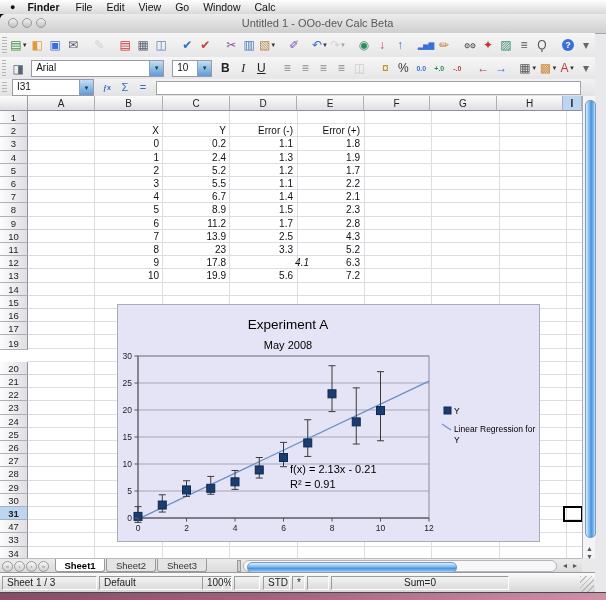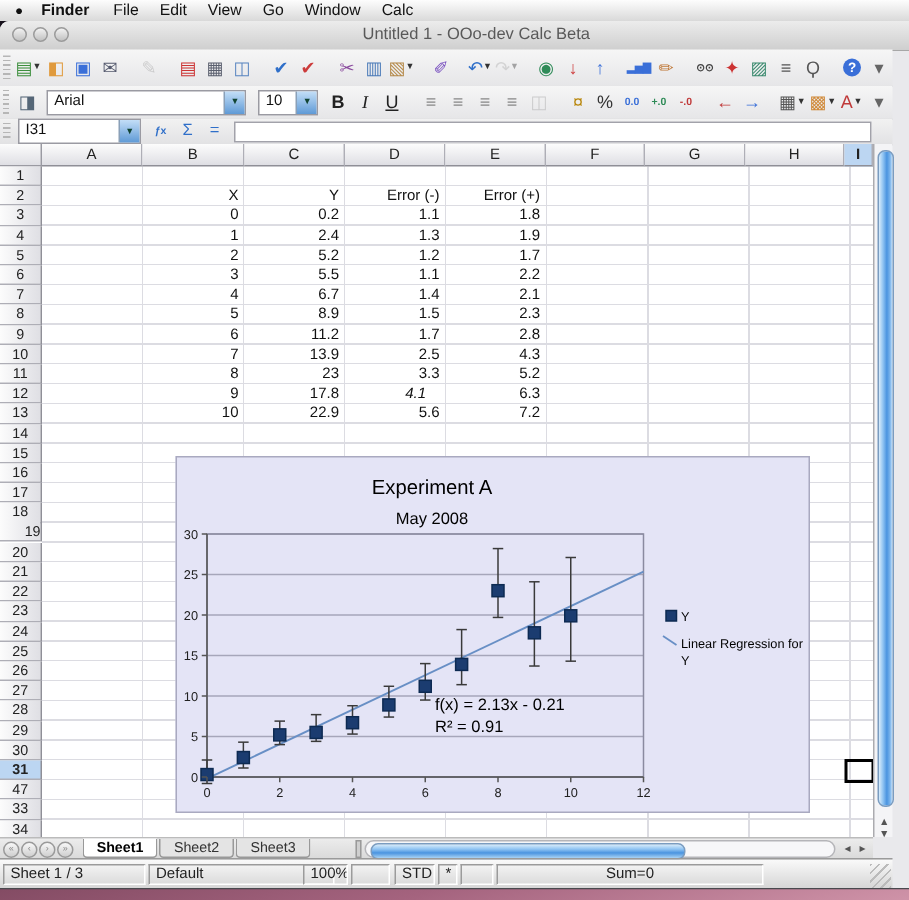--- a/index.html
+++ b/index.html
@@ -434,21 +434,21 @@
         <div class="rowhead" data-name="row-header-9" style="top: 120.6px; height: 13.2px; line-height: 13.2px; font-size: 9.5px;">9</div>
         <div class="rowhead" data-name="row-header-10" style="top: 133.8px; height: 13.2px; line-height: 13.2px; font-size: 9.5px;">10</div>
         <div class="rowhead" data-name="row-header-11" style="top: 147px; height: 13.2px; line-height: 13.2px; font-size: 9.5px;">11</div>
         <div class="rowhead" data-name="row-header-12" style="top: 160.2px; height: 13.2px; line-height: 13.2px; font-size: 9.5px;">12</div>
         <div class="rowhead" data-name="row-header-13" style="top: 173.4px; height: 13.2px; line-height: 13.2px; font-size: 9.5px;">13</div>
         <div class="rowhead" data-name="row-header-14" style="top: 186.6px; height: 13.2px; line-height: 13.2px; font-size: 9.5px;">14</div>
         <div class="rowhead" data-name="row-header-15" style="top: 199.8px; height: 13.2px; line-height: 13.2px; font-size: 9.5px;">15</div>
         <div class="rowhead" data-name="row-header-16" style="top: 213px; height: 13.2px; line-height: 13.2px; font-size: 9.5px;">16</div>
         <div class="rowhead" data-name="row-header-17" style="top: 226.2px; height: 13.2px; line-height: 13.2px; font-size: 9.5px;">17</div>
         <div class="rowhead" data-name="row-header-18" style="top: 239.4px; height: 13.2px; line-height: 13.2px; font-size: 9.5px;">18</div>
-        <div class="rowhead" data-name="row-header-19" style="top: 252px; height: 13.2px; line-height: 13.2px; font-size: 9.5px; text-align: right;">19</div>
+        <div class="rowhead" data-name="row-header-19" style="top: 241px; height: 13.2px; line-height: 13.2px; font-size: 9.5px;">19</div>
         <div class="rowhead" data-name="row-header-20" style="top: 265.8px; height: 13.2px; line-height: 13.2px; font-size: 9.5px;">20</div>
         <div class="rowhead" data-name="row-header-21" style="top: 279px; height: 13.2px; line-height: 13.2px; font-size: 9.5px;">21</div>
         <div class="rowhead" data-name="row-header-22" style="top: 292.2px; height: 13.2px; line-height: 13.2px; font-size: 9.5px;">22</div>
         <div class="rowhead" data-name="row-header-23" style="top: 305.4px; height: 13.2px; line-height: 13.2px; font-size: 9.5px;">23</div>
         <div class="rowhead" data-name="row-header-24" style="top: 318.6px; height: 13.2px; line-height: 13.2px; font-size: 9.5px;">24</div>
         <div class="rowhead" data-name="row-header-25" style="top: 331.8px; height: 13.2px; line-height: 13.2px; font-size: 9.5px;">25</div>
         <div class="rowhead" data-name="row-header-26" style="top: 345px; height: 13.2px; line-height: 13.2px; font-size: 9.5px;">26</div>
         <div class="rowhead" data-name="row-header-27" style="top: 358.2px; height: 13.2px; line-height: 13.2px; font-size: 9.5px;">27</div>
         <div class="rowhead" data-name="row-header-28" style="top: 371.4px; height: 13.2px; line-height: 13.2px; font-size: 9.5px;">28</div>
         <div class="rowhead" data-name="row-header-29" style="top: 384.6px; height: 13.2px; line-height: 13.2px; font-size: 9.5px;">29</div>
@@ -492,24 +492,24 @@
         <div class="cellv" data-name="cell-B10" style="left: 97px; width: 62px; top: 133.8px;">7</div>
         <div class="cellv" data-name="cell-C10" style="left: 165px; width: 61px; top: 133.8px;">13.9</div>
         <div class="cellv" data-name="cell-D10" style="left: 232px; width: 61px; top: 133.8px;">2.5</div>
         <div class="cellv" data-name="cell-E10" style="left: 299px; width: 61px; top: 133.8px;">4.3</div>
         <div class="cellv" data-name="cell-B11" style="left: 97px; width: 62px; top: 147px;">8</div>
         <div class="cellv" data-name="cell-C11" style="left: 165px; width: 61px; top: 147px;">23</div>
         <div class="cellv" data-name="cell-D11" style="left: 232px; width: 61px; top: 147px;">3.3</div>
         <div class="cellv" data-name="cell-E11" style="left: 299px; width: 61px; top: 147px;">5.2</div>
         <div class="cellv" data-name="cell-B12" style="left: 97px; width: 62px; top: 160.2px;">9</div>
         <div class="cellv" data-name="cell-C12" style="left: 165px; width: 61px; top: 160.2px;">17.8</div>
-        <div class="cellv" data-name="cell-D12" style="left: 223px; width: 61px; top: 160.2px; font-style: italic;">4.1</div>
+        <div class="cellv" data-name="cell-D12" style="left: 248px; width: 61px; top: 160.2px; font-style: italic;">4.1</div>
         <div class="cellv" data-name="cell-E12" style="left: 299px; width: 61px; top: 160.2px;">6.3</div>
         <div class="cellv" data-name="cell-B13" style="left: 97px; width: 62px; top: 173.4px;">10</div>
-        <div class="cellv" data-name="cell-C13" style="left: 165px; width: 61px; top: 173.4px;">22.9</div>
+        <div class="cellv" data-name="cell-C13" style="left: 165px; width: 61px; top: 173.4px;">19.9</div>
         <div class="cellv" data-name="cell-D13" style="left: 232px; width: 61px; top: 173.4px;">5.6</div>
         <div class="cellv" data-name="cell-E13" style="left: 299px; width: 61px; top: 173.4px;">7.2</div>
       </div>
 
     <div id="vtrack" data-name="vertical-scrollbar">
       <div id="vthumb" data-name="vertical-scrollbar-thumb"></div>
       <div class="varrow" style="top:448px" data-name="scroll-up-icon">▲</div>
       <div class="varrow" style="top:456px" data-name="scroll-down-icon">▼</div>
     </div>
 

